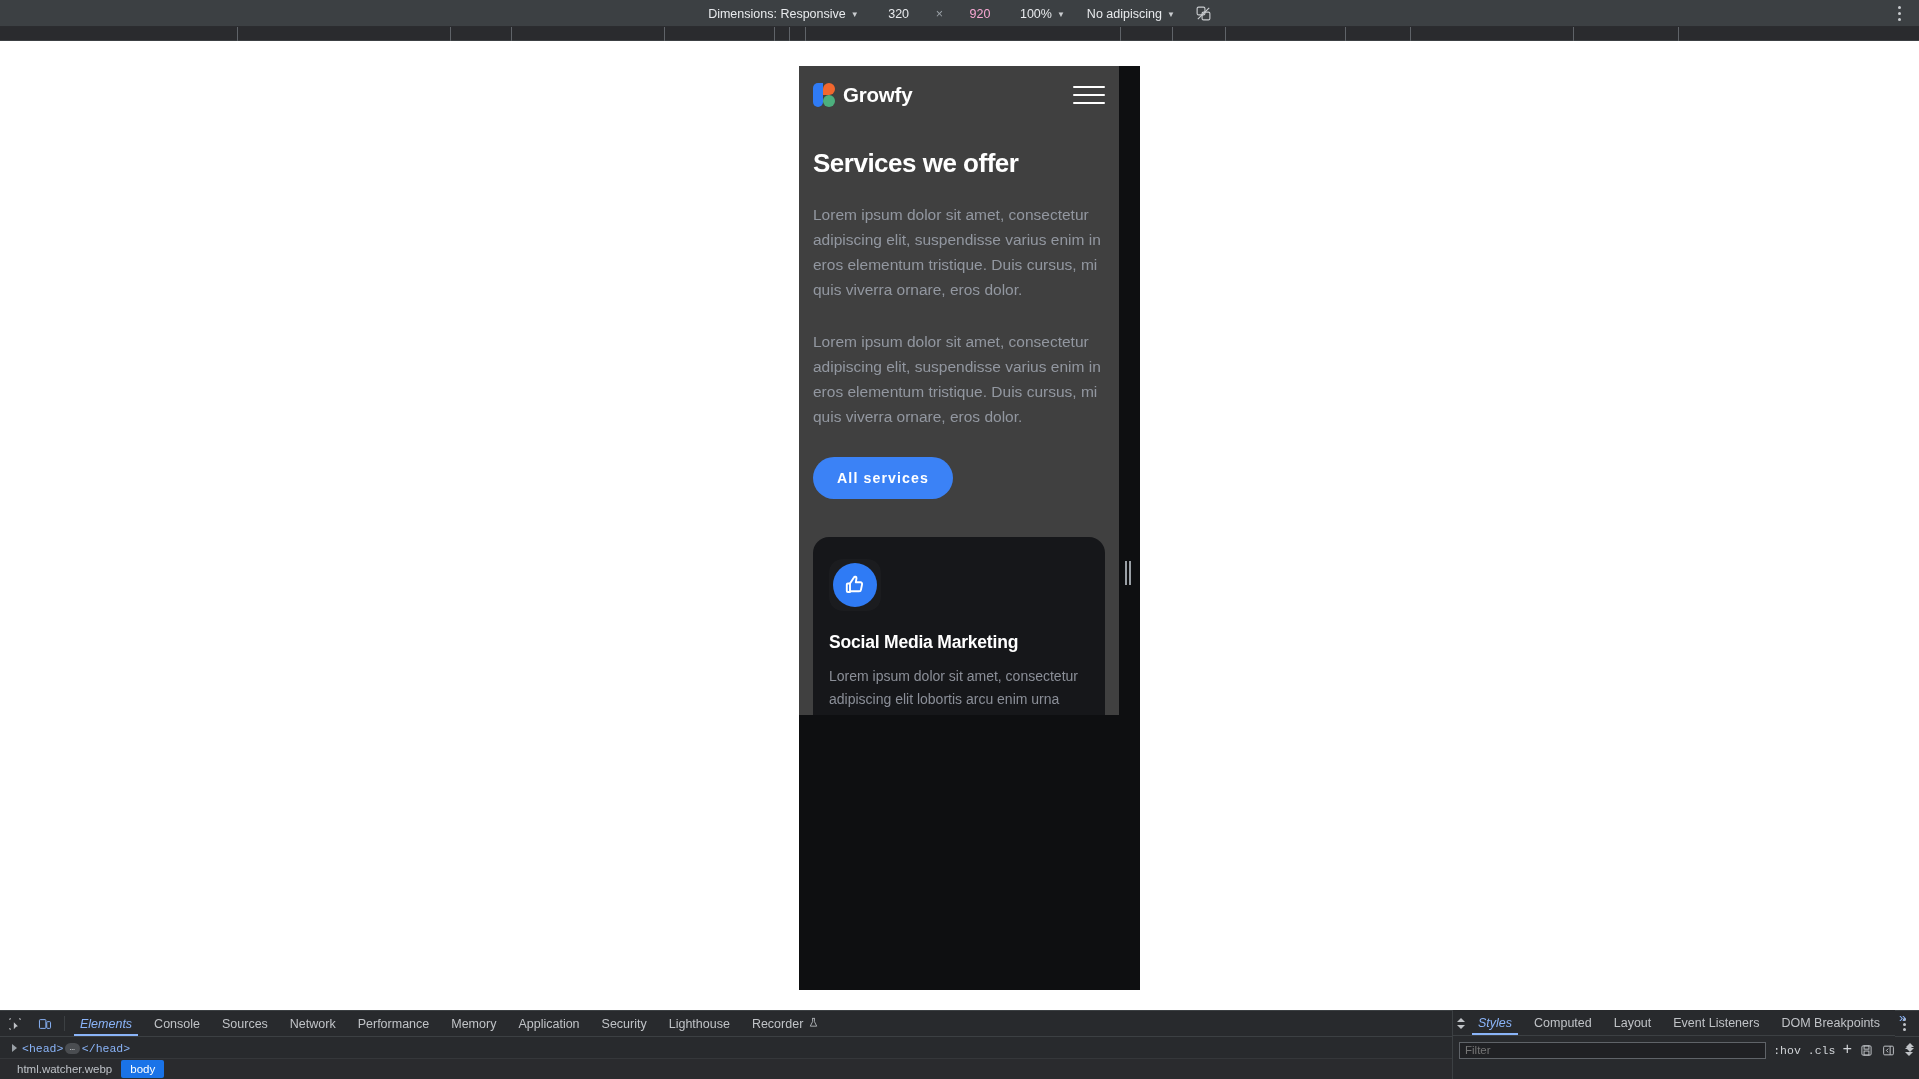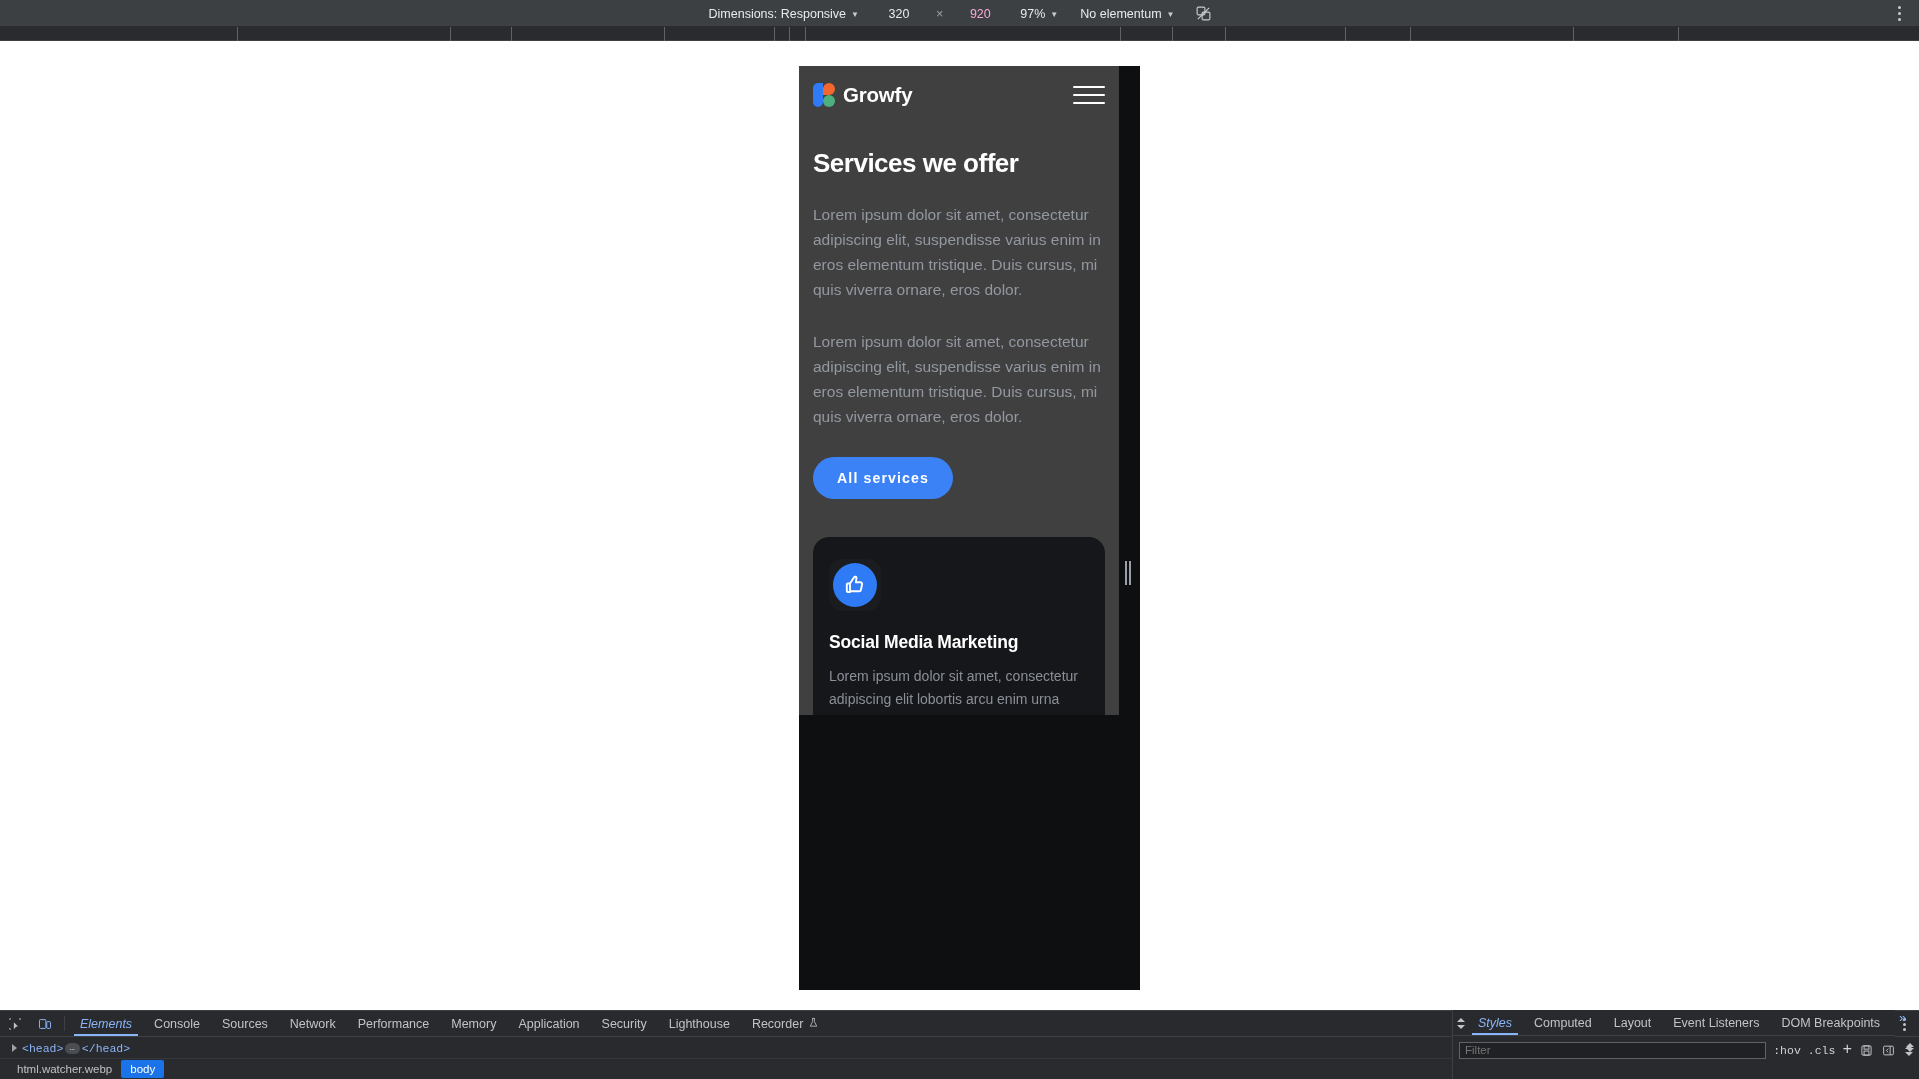--- a/index.html
+++ b/index.html
@@ -236,26 +236,26 @@
     <div class="dt-item">
       <span>Dimensions: Responsive</span>
       <span class="caret">▼</span>
     </div>
 
     <input class="dim-input" value="320" style="">
     <span class="dim-x">×</span>
     <input class="dim-input dim-dim" value="920" style="">
 
     <div class="dt-item">
-      <span>97%</span>
+      <span>100%</span>
       <span class="caret">▼</span>
     </div>
 
     <div class="dt-item">
-      <span>No elementum</span>
+      <span>No adipiscing</span>
       <span class="caret">▼</span>
     </div>
 
     <div class="rotate-ico">
       <svg width="17" height="17" viewBox="0 0 24 24" fill="none" stroke="#c9cccf" stroke-width="1.6">
         <rect x="3" y="3" width="11" height="11" rx="2"></rect>
         <rect x="10" y="10" width="11" height="11" rx="2"></rect>
         <line x1="4" y1="20" x2="20" y2="4"></line>
       </svg>
     </div>

